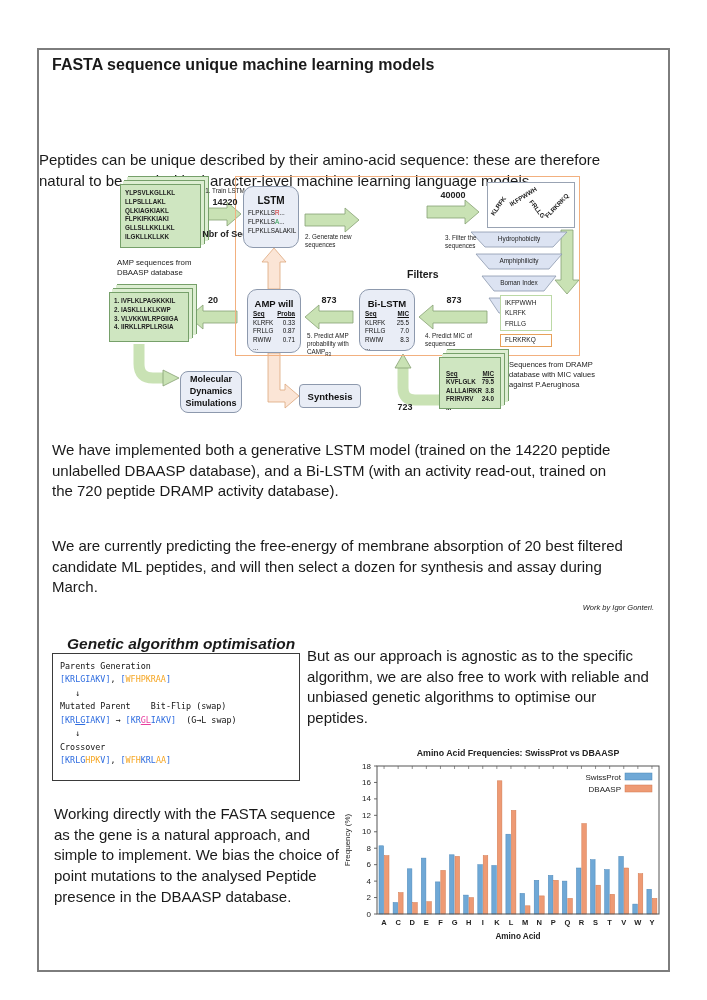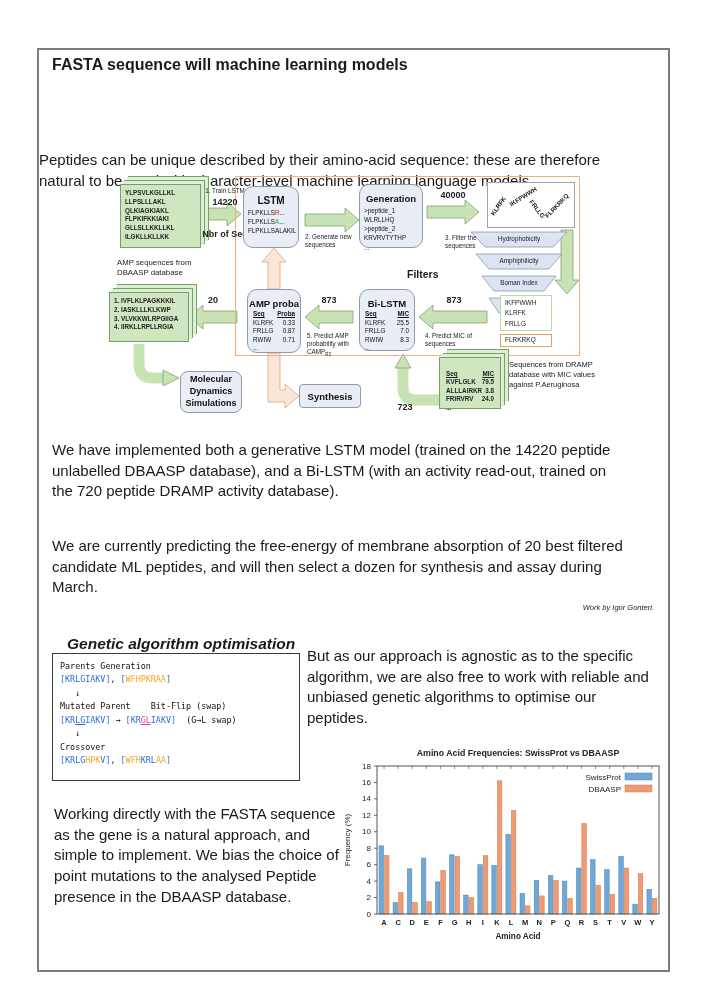--- a/index.html
+++ b/index.html
@@ -37,21 +37,21 @@
   .codebox .cl{white-space:pre;}
   .k{color:#111;} .b{color:#2f6de0;} .o{color:#f5a623;} .m{color:#e83e9e;}
   .r{color:#cc2222;} .g{color:#2a9d4e;} .u{text-decoration:underline;}
   .lstm-lines div{white-space:nowrap;}
 </style>
 </head>
 <body>
 
 <div class="slide">
 
-  <h1 class="title">FASTA sequence will machine learning models</h1>
+  <h1 class="title">FASTA sequence unique machine learning models</h1>
   <p class="para" style="left:0;top:100px;width:575px;">Peptides can be unique described by their amino-acid sequence: these are therefore natural to be used with character-level machine learning language models.</p>
 
   <div class="diagram">
 
     <svg class="arrows" width="550" height="258" viewBox="0 0 550 258">
       <g fill="#c9e2b4" stroke="#86a173" stroke-width="0.8">
         <path d="M92,34 H118 V28 L132,40 L118,52 V46 H92 Z"></path>
         <path d="M196,40 H236 V34 L250,46 L236,58 V52 H196 Z"></path>
         <path d="M318,32 H356 V26 L370,38 L356,50 V44 H318 Z"></path>
         <path d="M452,56 H464 V106 H470 L458,120 L446,106 H452 Z"></path>
@@ -92,28 +92,20 @@
     <div class="lbl center" style="left:90px;top:13px;width:52px;">1. Train LSTM</div>
     <div class="lbl num center" style="left:90px;top:23px;width:52px;">14220</div>
     <div class="lbl num center" style="left:90px;top:55px;width:52px;">Nbr of Seq</div>
 
     <div class="dbox" style="left:134px;top:12px;width:56px;height:62px;">
       <div class="btitle" style="font-size:10px;">LSTM</div>
       <div class="blines lstm-lines"><div class="cl"><span class="k">FLPKLLS</span><span class="r">R</span><span class="k">...</span></div><div class="cl"><span class="k">FLPKLLS</span><span class="g">A</span><span class="k">...</span></div><div class="cl"><span class="k">FLPKLLSALAKIL</span></div></div>
     </div>
     <div class="lbl" style="left:196px;top:59px;width:52px;">2. Generate new sequences</div>
 
-    <div class="dbox" style="left:250px;top:10px;width:64px;height:64px;">
-      <div class="btitle">Generation</div>
-      <div class="blines">&gt;peptide_1
-WLRLLHQ
-&gt;peptide_2
-KRVRVTYTHP
-...</div>
-    </div>
     <div class="lbl num center" style="left:318px;top:16px;width:52px;">40000</div>
 
     <div class="scatter">
       <span style="left:4px;top:28px;transform:rotate(-55deg);">KLRFK</span>
       <span style="left:22px;top:18px;transform:rotate(-32deg);">IKFPWWH</span>
       <span style="left:43px;top:14px;transform:rotate(52deg);">FRLLG</span>
       <span style="left:58px;top:30px;transform:rotate(-46deg);">FLRKRKQ</span>
     </div>
 
     <div class="lbl" style="left:336px;top:60px;width:46px;">3. Filter the sequences</div>
@@ -150,21 +142,21 @@
           </div>
           <div class="tr">
             <span>...</span>
           </div>
         </div>
     </div>
     <div class="lbl num center" style="left:320px;top:121px;width:50px;">873</div>
     <div class="lbl" style="left:316px;top:158px;width:56px;">4. Predict MIC of sequences</div>
 
     <div class="dbox" style="left:138px;top:115px;width:54px;height:64px;">
-      <div class="btitle">AMP proba</div>
+      <div class="btitle">AMP will</div>
       <div class="seq-table">
           <div class="trh">
             <span>Seq</span>
             <span>Proba</span>
           </div>
           <div class="tr">
             <span>KLRFK</span>
             <span>0.33</span>
           </div>
           <div class="tr">

